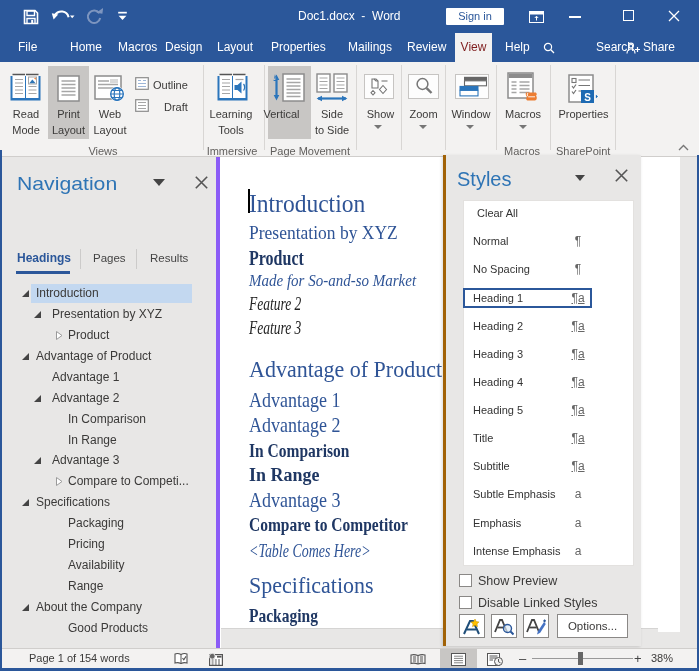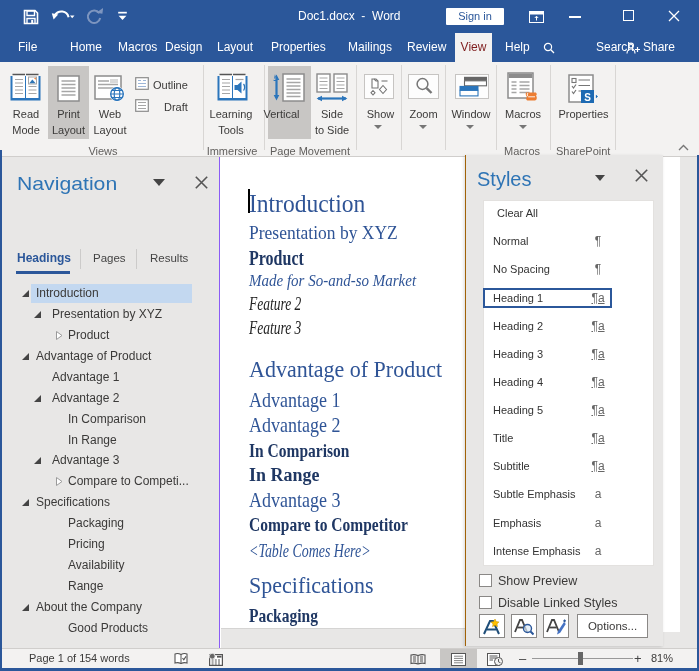--- a/index.html
+++ b/index.html
@@ -11,27 +11,27 @@
 #tabrow { left:0; top:33px; width:699px; height:29px; background:#2b579a; }
 .tab { position:absolute; top:0; height:29px; color:#fff; font-size:12px; line-height:29px; }
 #ribbon { left:0; top:62px; width:699px; height:95px; background:#f3f2f1; border-bottom:1px solid #d0cecc; }
 .rlabel { position:absolute; font-size:11px; color:#3b3a39; text-align:center; line-height:16px; }
 .glabel { position:absolute; font-size:11px; color:#605e5c; text-align:center; top:83px; }
 .rsep { position:absolute; top:3px; width:1px; height:85px; background:#d8d6d4; }
 .rsel { position:absolute; background:#c8c6c4; }
 #leftborder { left:0; top:150px; width:2px; height:521px; background:#2b579a; }
 #rightborder { left:697px; top:155px; width:2px; height:516px; background:#2b579a; }
 
-#navpane { left:2px; top:157px; width:218px; height:491px; background:#e8e7e6; border-right:1px solid #8b5cf6; }
+#navpane { left:2px; top:157px; width:218px; height:491px; background:#e8e7e6; border-right:4px solid #8b5cf6; }
 
 #docarea { left:221px; top:157px; width:437px; height:491px; background:#fff; }
 
 #rstrip { left:658px; top:157px; width:39px; height:491px; background:#e8e7e6; }
 
-#stylespane { left:465px; top:155px; width:198px; height:491px; background:#e8e7e6; border-left:1px solid #a16207; box-shadow:-1px 1px 3px rgba(0,0,0,0.15); }
+#stylespane { left:443px; top:155px; width:198px; height:491px; background:#e8e7e6; border-left:3px solid #a16207; box-shadow:-1px 1px 3px rgba(0,0,0,0.15); }
 
 #statusbar { left:0; top:648px; width:699px; height:20px; background:#f3f2f1; border-top:1px solid #d0cecc; }
 #bottomborder { left:0; top:668px; width:699px; height:3px; background:#2b579a; }
 .st { position:absolute; font-size:11px; color:#3b3a39; top:3px; }
 .trow { position:absolute; left:0; width:218px; height:21px; line-height:21px; }
 .trow span { position:absolute; top:0; white-space:nowrap; }
 .trow .hl { position:absolute; left:29px; top:1px; width:161px; height:19px; background:#c3d8f0; }
 .texp { position:absolute; top:6px; width:9px; height:9px; }
 .dline { position:absolute; left:28px; white-space:nowrap; font-family:"Liberation Serif", serif; line-height:1; transform-origin:0 0; }
 .d1 { color:#2f5496; transform:scale(1,1.06); }
@@ -477,17 +477,17 @@
   <svg class="abs" style="left:487px;top:4px" width="16" height="13" viewBox="0 0 16 13">
     <rect x="0.5" y="0.5" width="12" height="12" fill="#fff" stroke="#555" stroke-width="1"></rect>
     <path d="M2.5 3 H10.5 M2.5 5 H10.5 M2.5 7 H6" stroke="#555" stroke-width="1"></path>
     <circle cx="11.5" cy="8.5" r="4" fill="#f3f2f1" stroke="#555" stroke-width="1"></circle>
     <path d="M11.5 6 V8.8 L13.5 9.8" fill="none" stroke="#555" stroke-width="1"></path>
   </svg>
   <div class="st" style="left:519px;top:2px;font-size:13px;color:#444;">–</div>
   <div class="abs" style="left:532px;top:9px;width:101px;height:1px;background:#999;"></div>
   <div class="abs" style="left:578px;top:3px;width:5px;height:13px;background:#666;"></div>
   <div class="st" style="left:634px;top:2px;font-size:13px;color:#444;">+</div>
-  <div class="st" style="left:651px;">81%</div>
+  <div class="st" style="left:651px;">38%</div>
 </div>
 <div class="abs" id="leftborder"></div>
 <div class="abs" id="rightborder"></div>
 <div class="abs" id="bottomborder"></div>
 
 </body></html>

